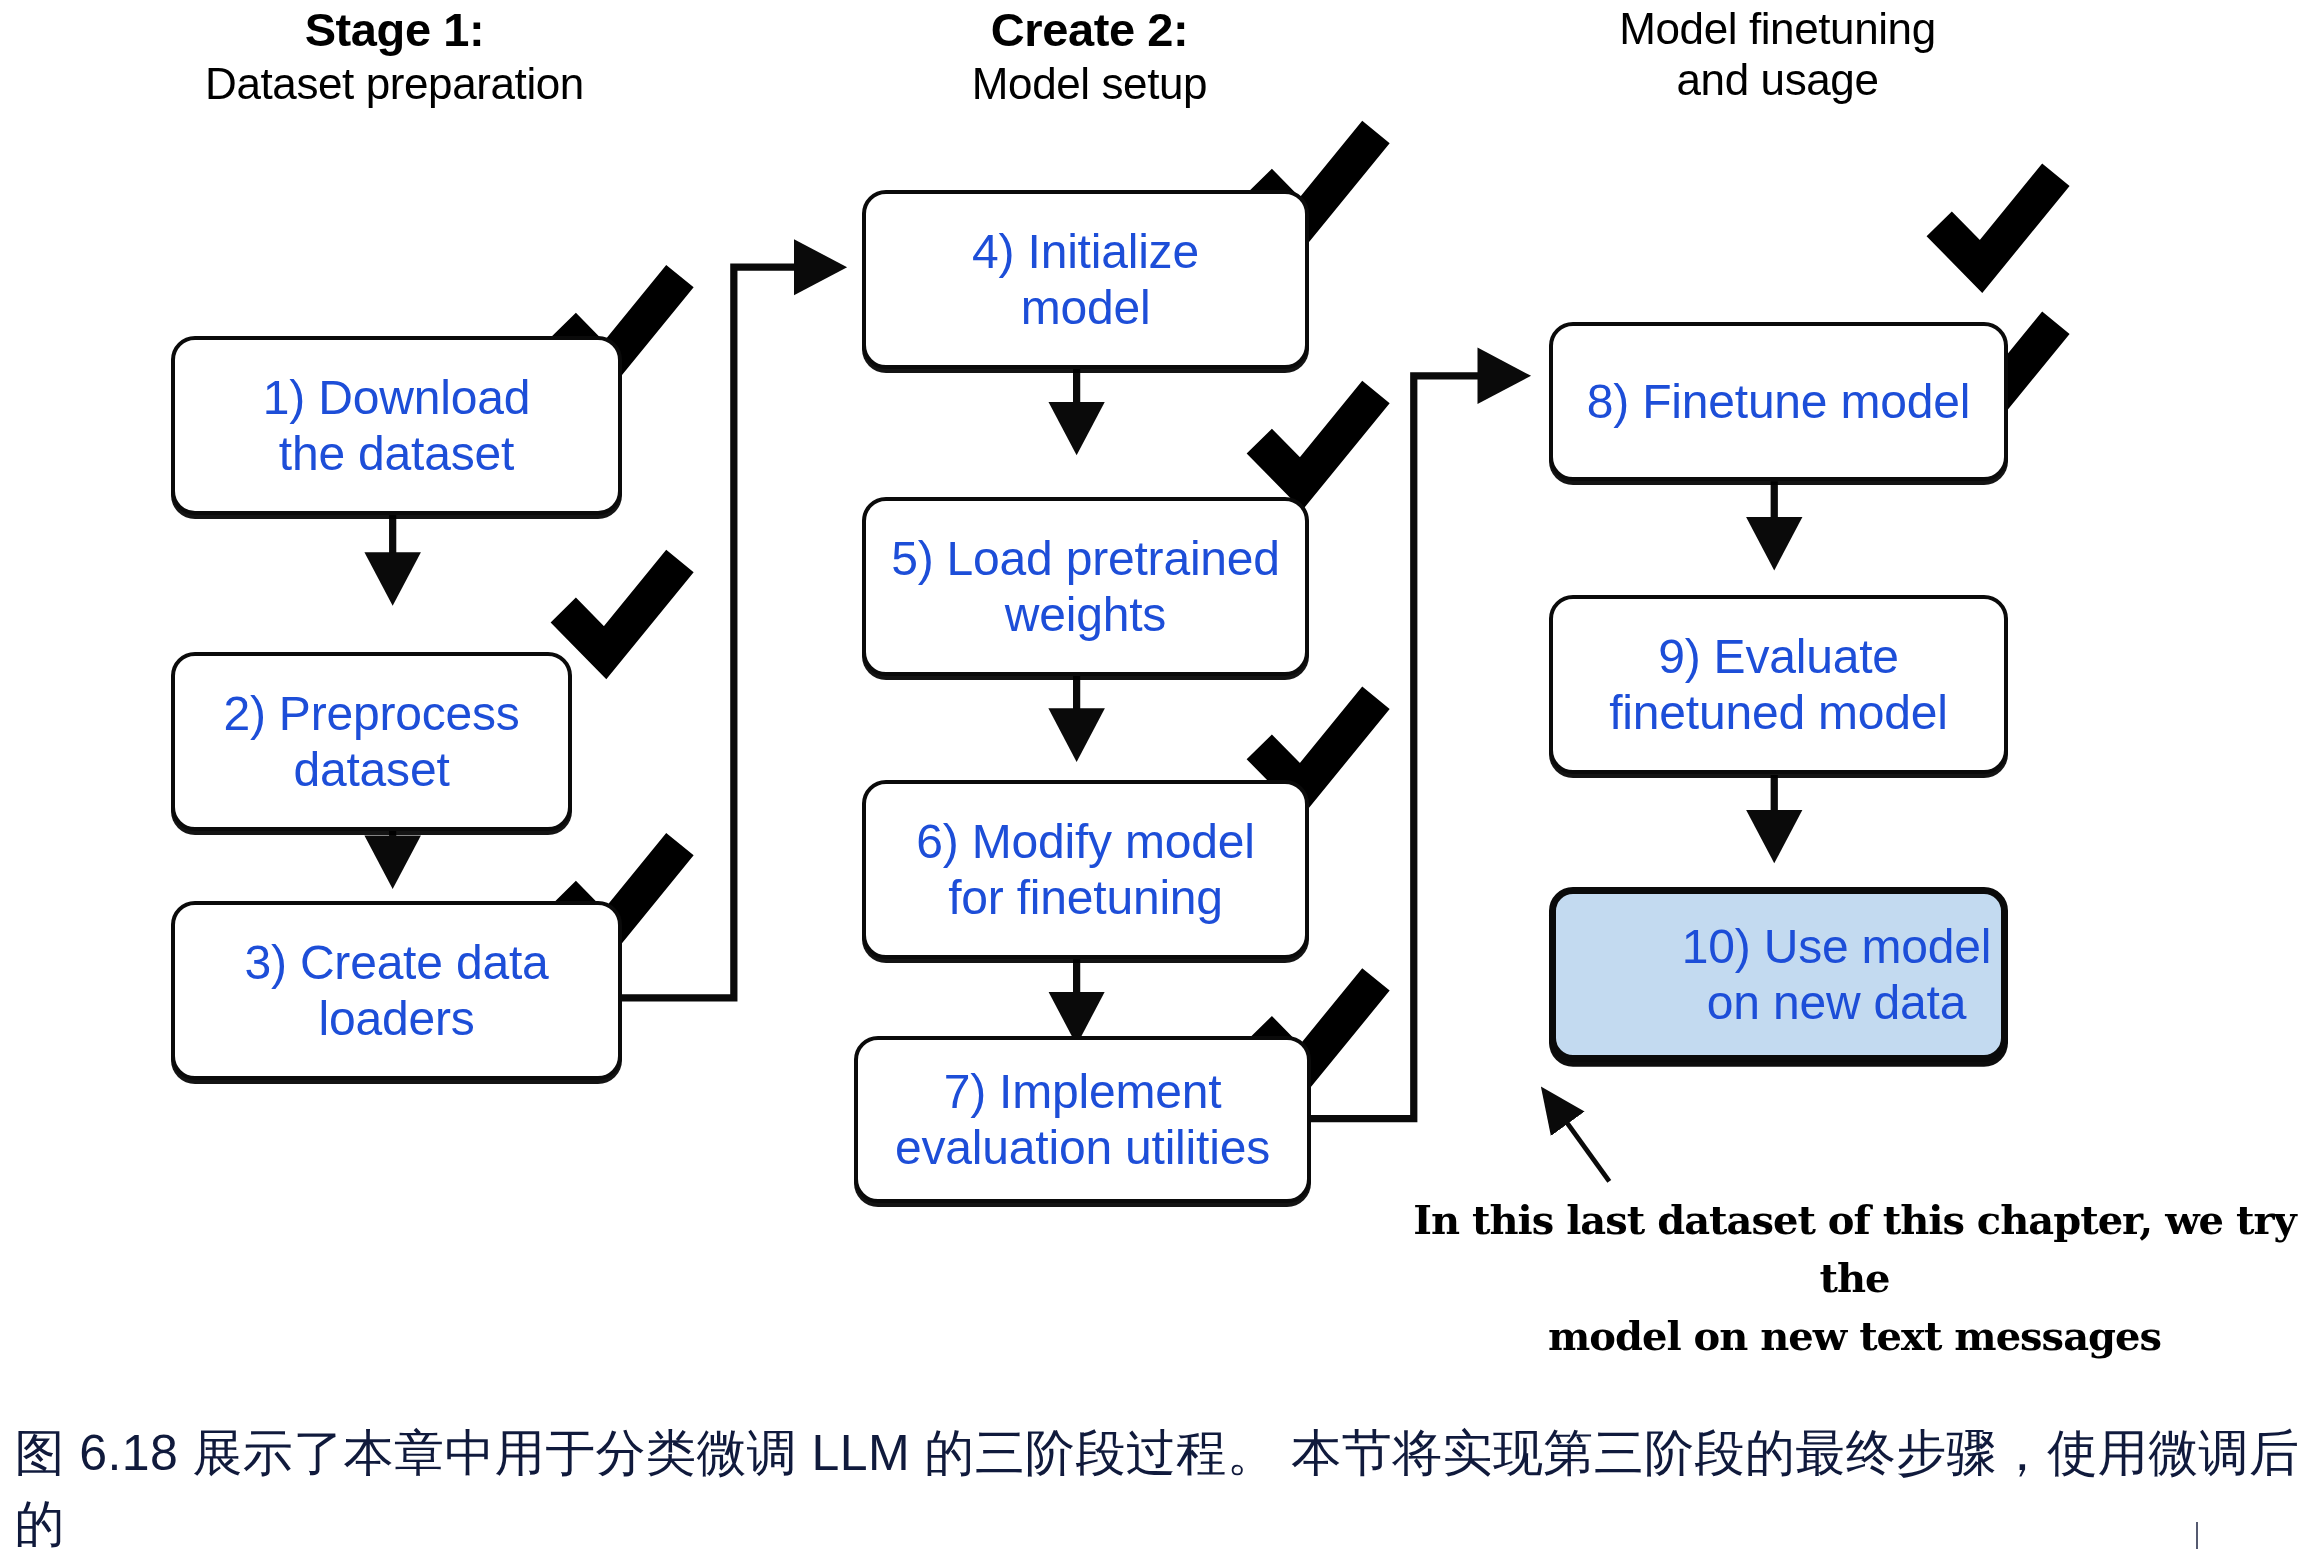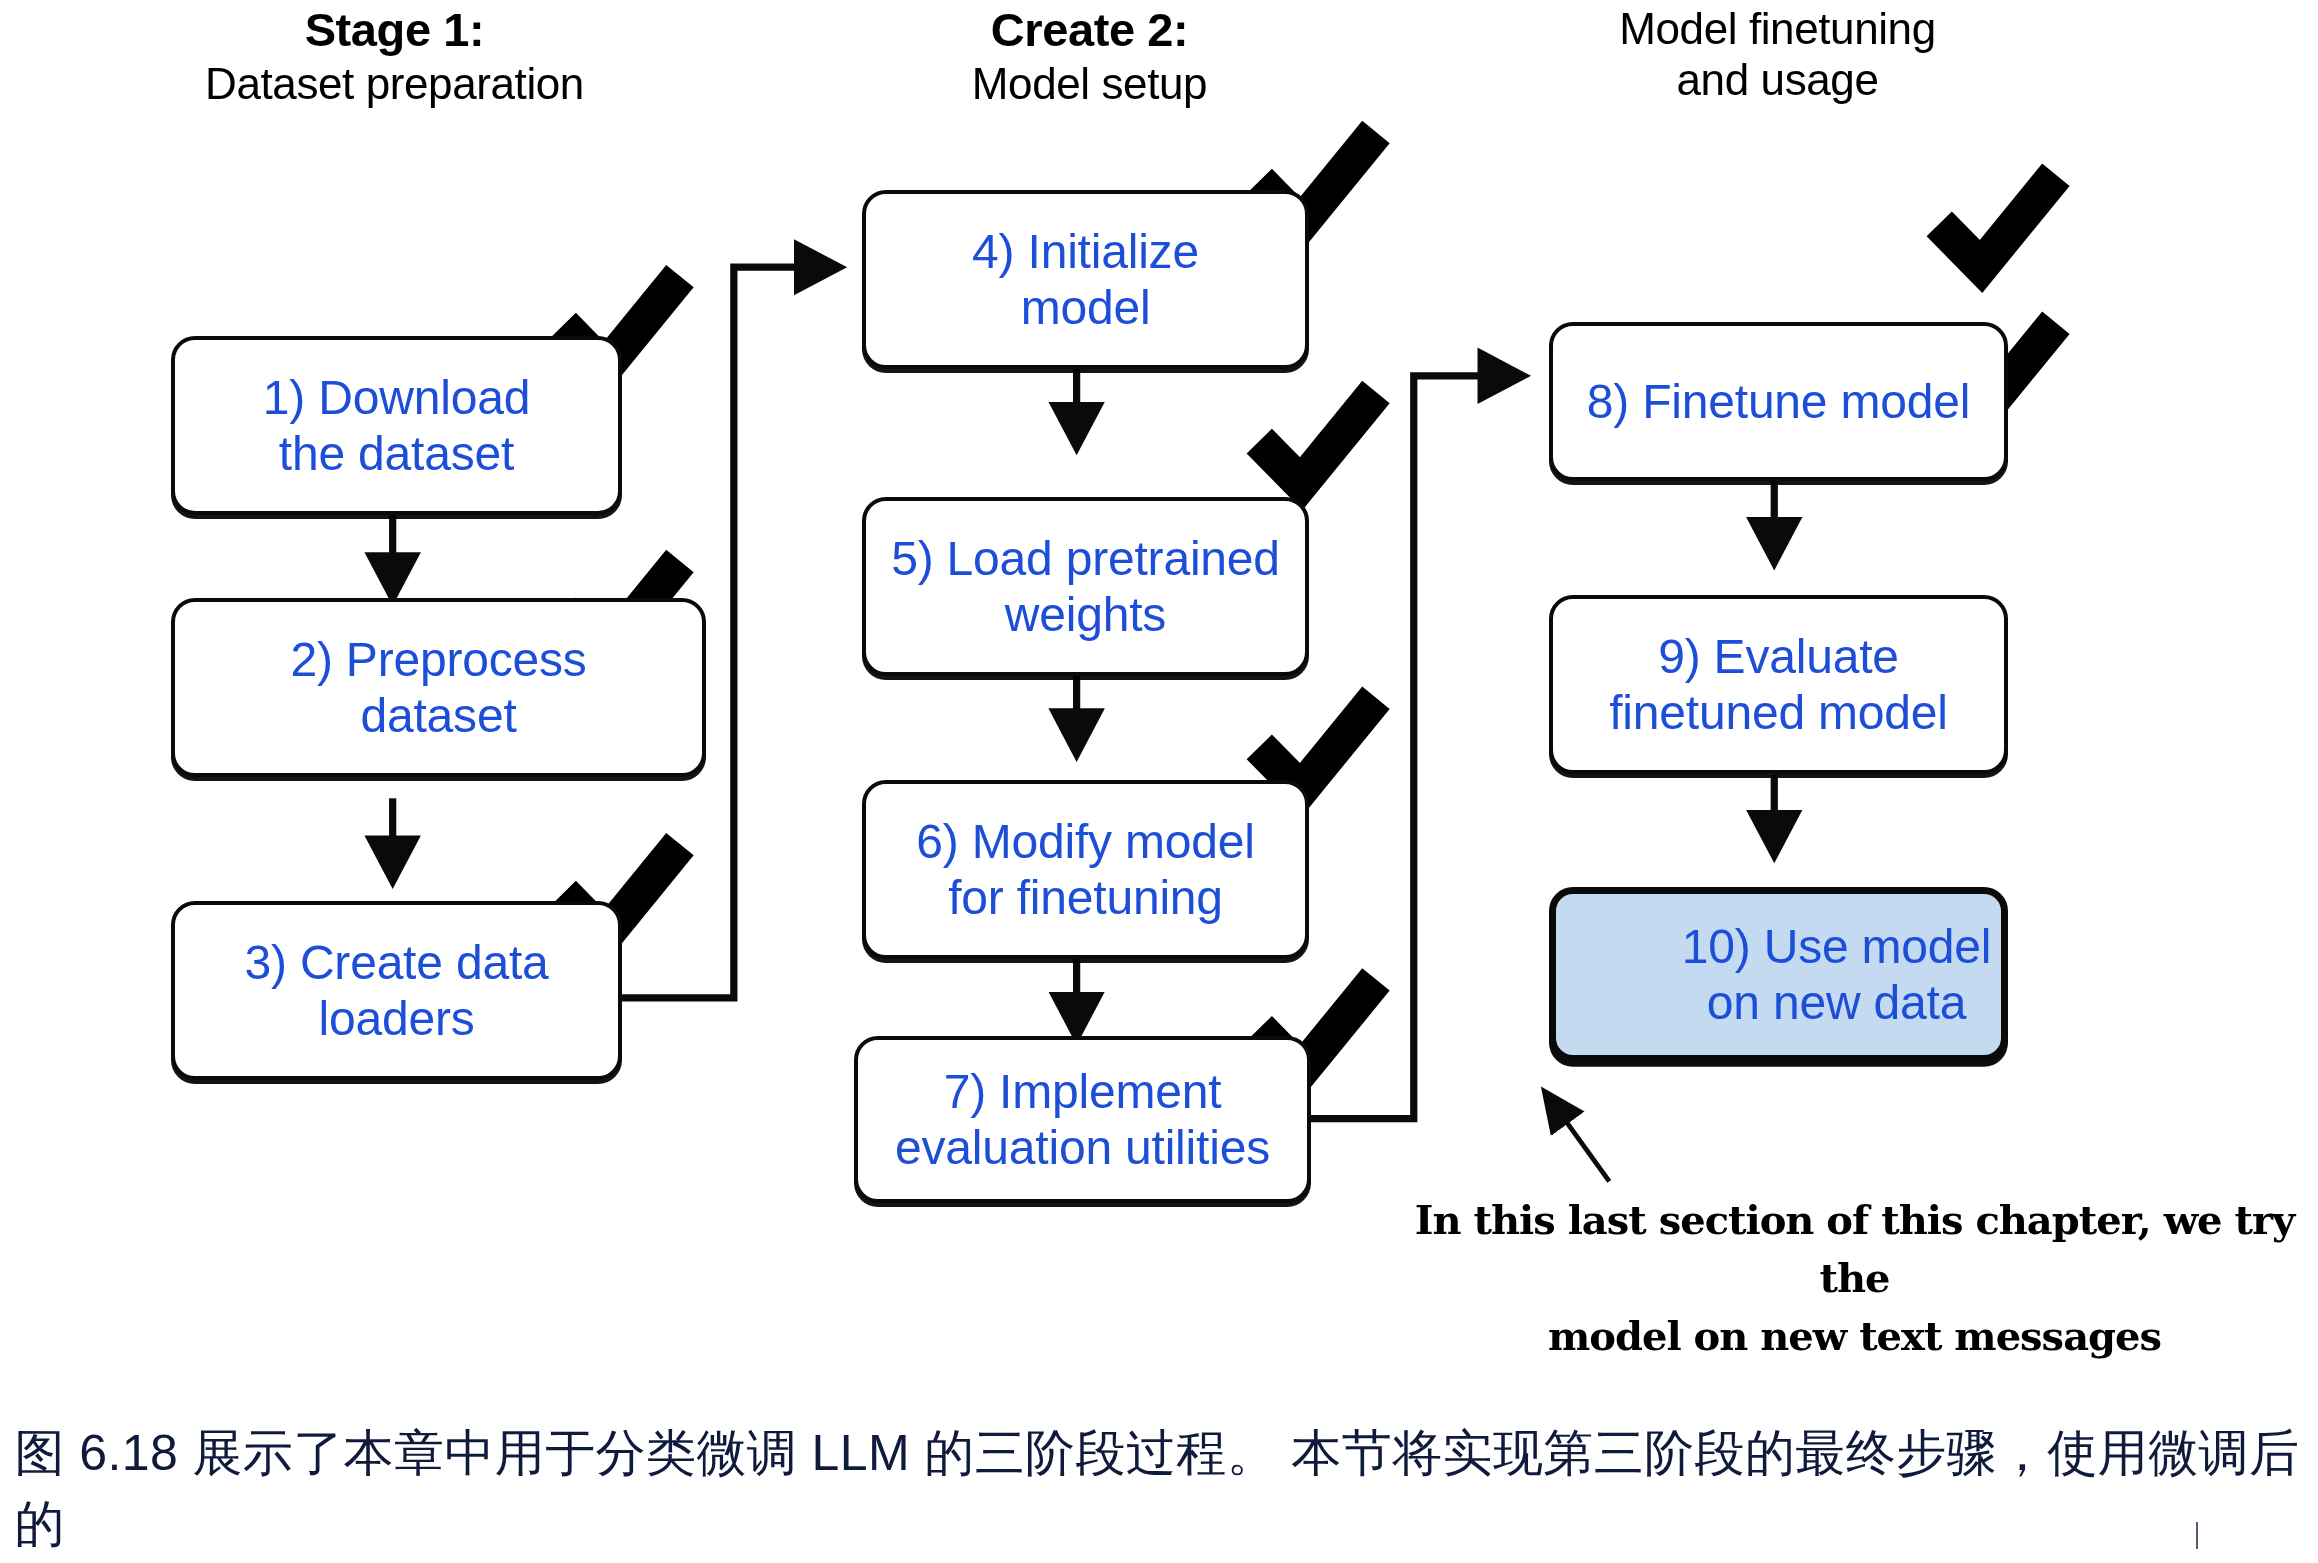--- a/index.html
+++ b/index.html
@@ -180,21 +180,21 @@
     </g>
   </svg>
 
   <div class="node-box" id="node-1" style="left:171px; top:336px; width:451px; height:179px;">
     <span class="node-label">
       <span>1) Download</span><br>
       <span>the dataset</span>
     </span>
   </div>
 
-  <div class="node-box" id="node-2" style="left:171px; top:598px; width:535px; height:179px;justify-content:center;">
+  <div class="node-box" id="node-2" style="left:171px; top:652px; width:401px; height:179px;justify-content:center;">
     <span class="node-label">
       <span>2) Preprocess</span><br>
       <span>dataset</span>
     </span>
   </div>
 
   <div class="node-box" id="node-3" style="left:171px; top:901px; width:451px; height:179px;">
     <span class="node-label">
       <span>3) Create data</span><br>
       <span>loaders</span>
@@ -243,21 +243,21 @@
   </div>
 
   <div class="node-box highlight" id="node-10" style="left:1549px; top:887px; width:459px; height:175px;justify-content:flex-end;">
     <span class="node-label">
       <span>10) Use model</span><br>
       <span>on new data</span>
     </span>
   </div>
 
   <div class="annotation" id="annotation-block">
-    <div>In this last section of this chapter, we try the</div>
+    <div>In this last dataset of this chapter, we try the</div>
     <div>model on new text messages</div>
   </div>
 
   <div class="caption">
     <div>图 6.18 展示了本章中用于分类微调 LLM 的三阶段过程。 本节将实现第三阶段的最终步骤，使用微调后的</div>
     <div>模型对新的垃圾邮件进行分类。</div>
   </div>
 
   <div class="caret"></div>
 

